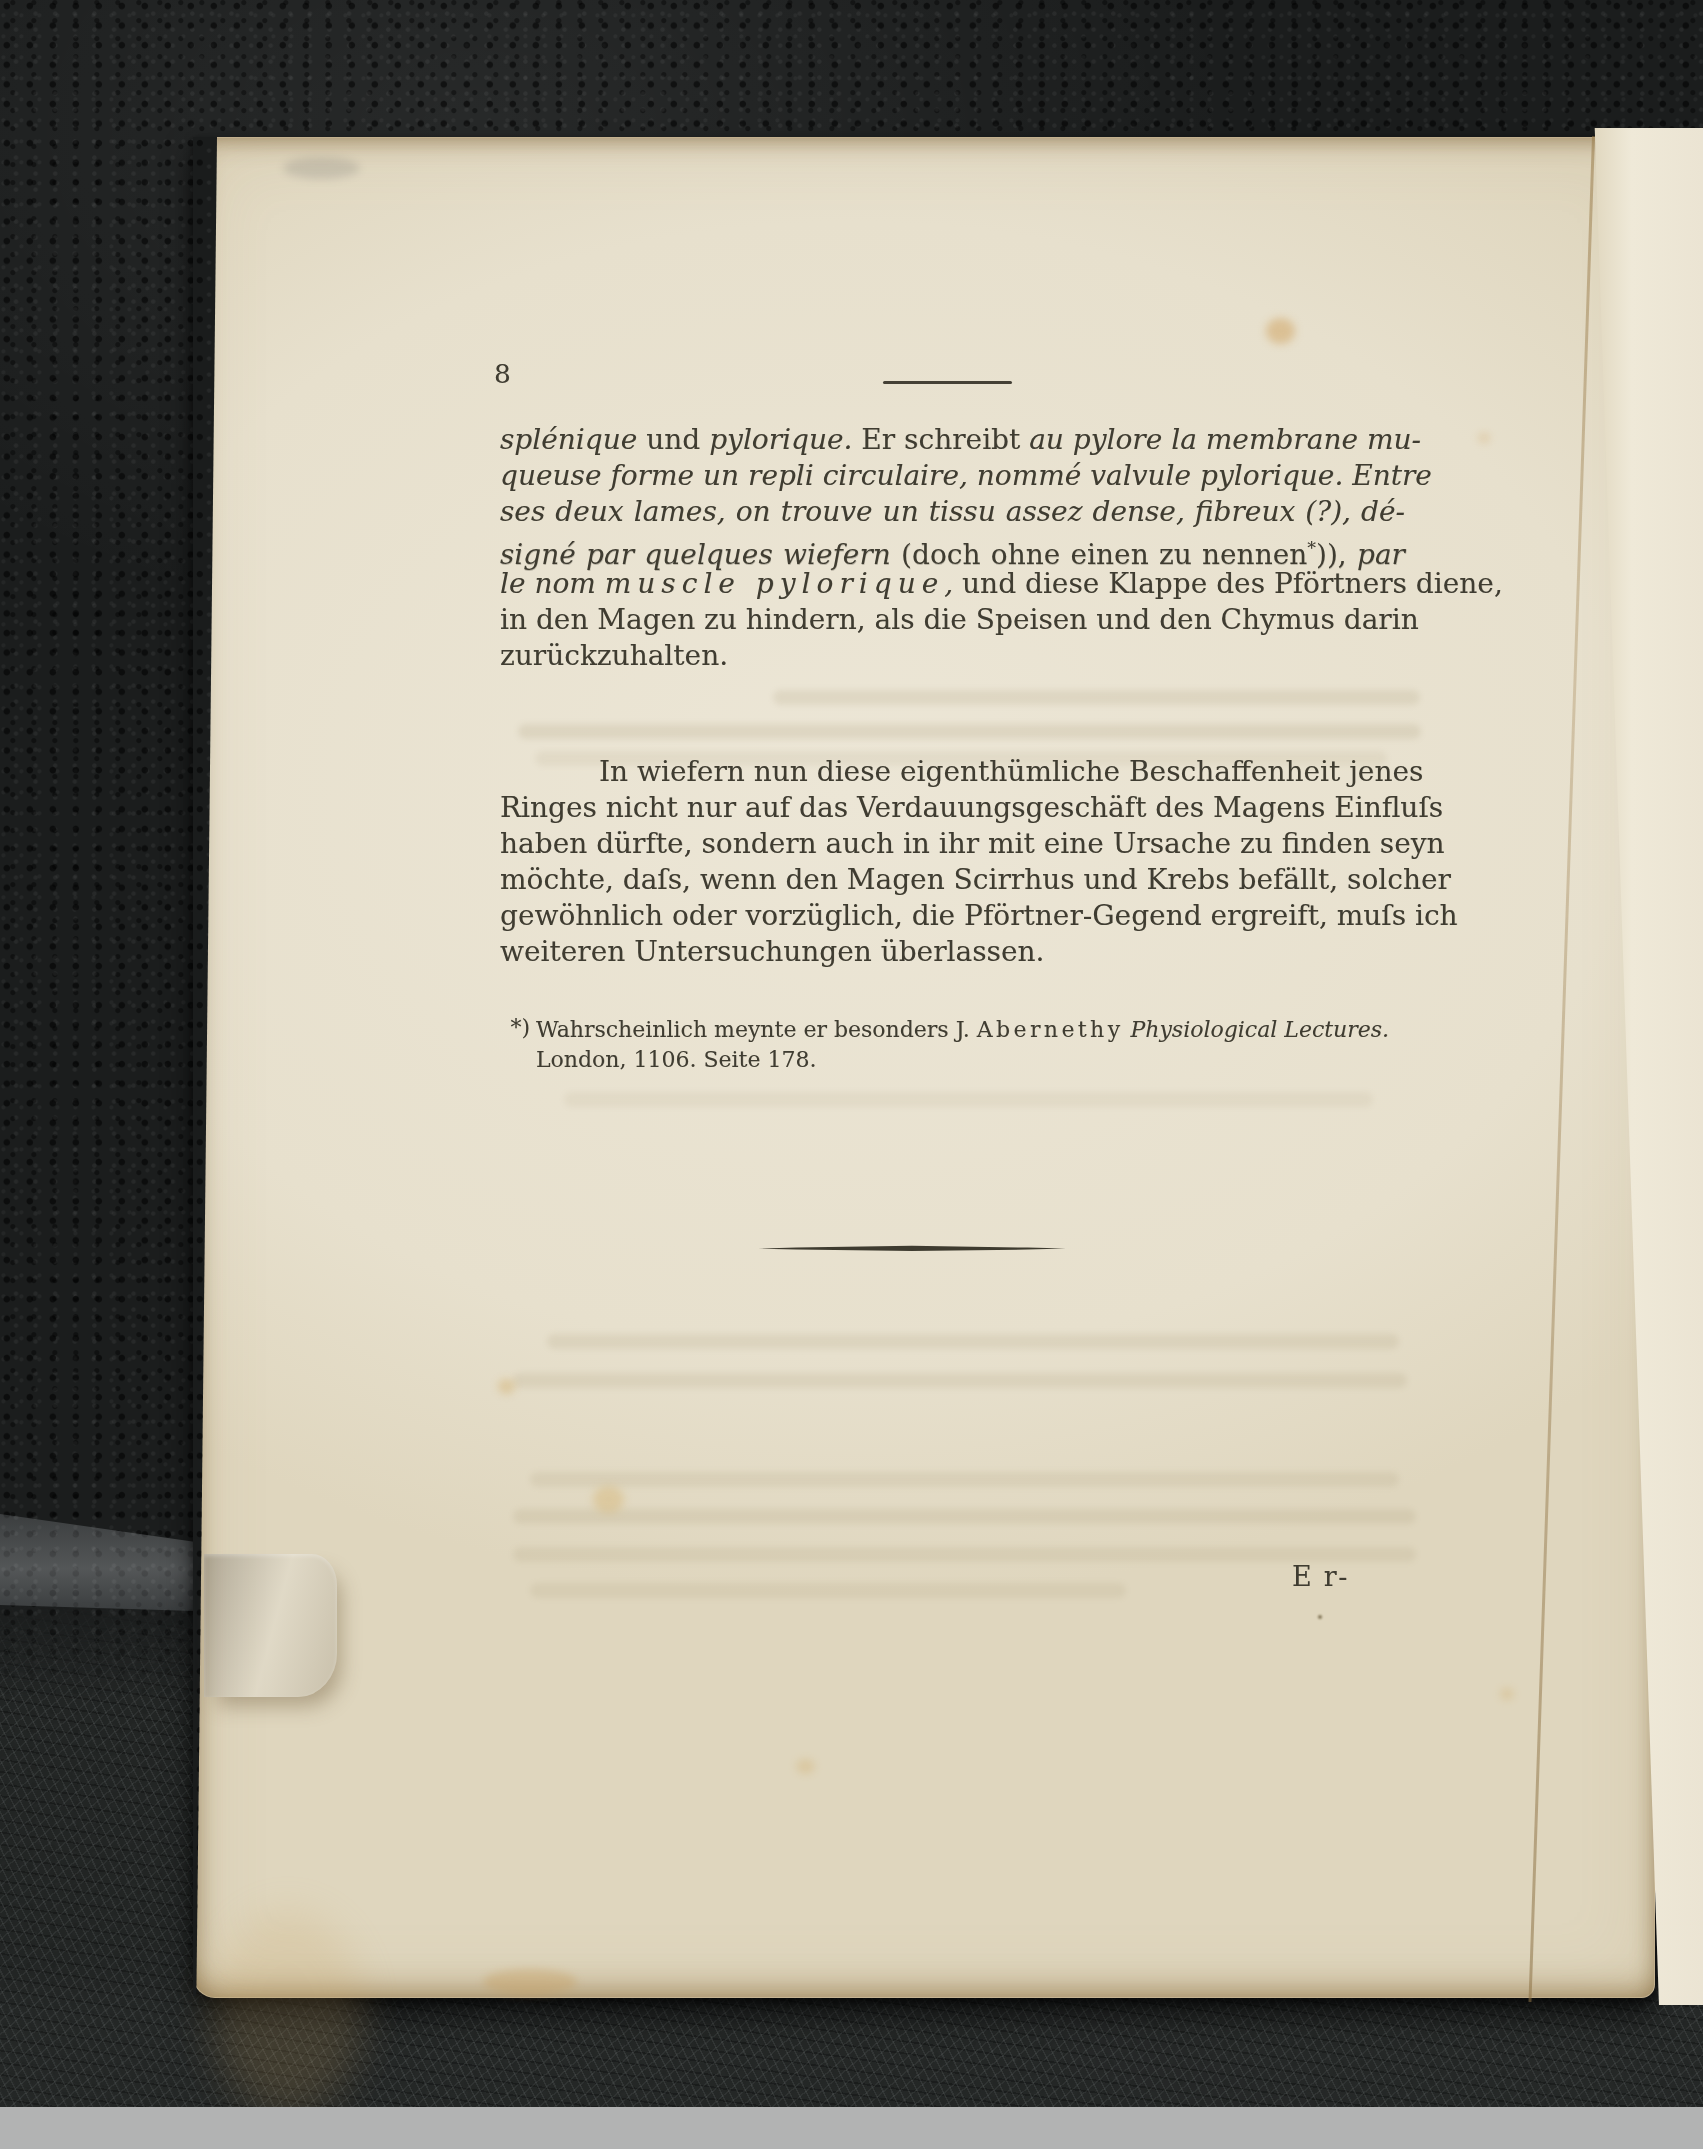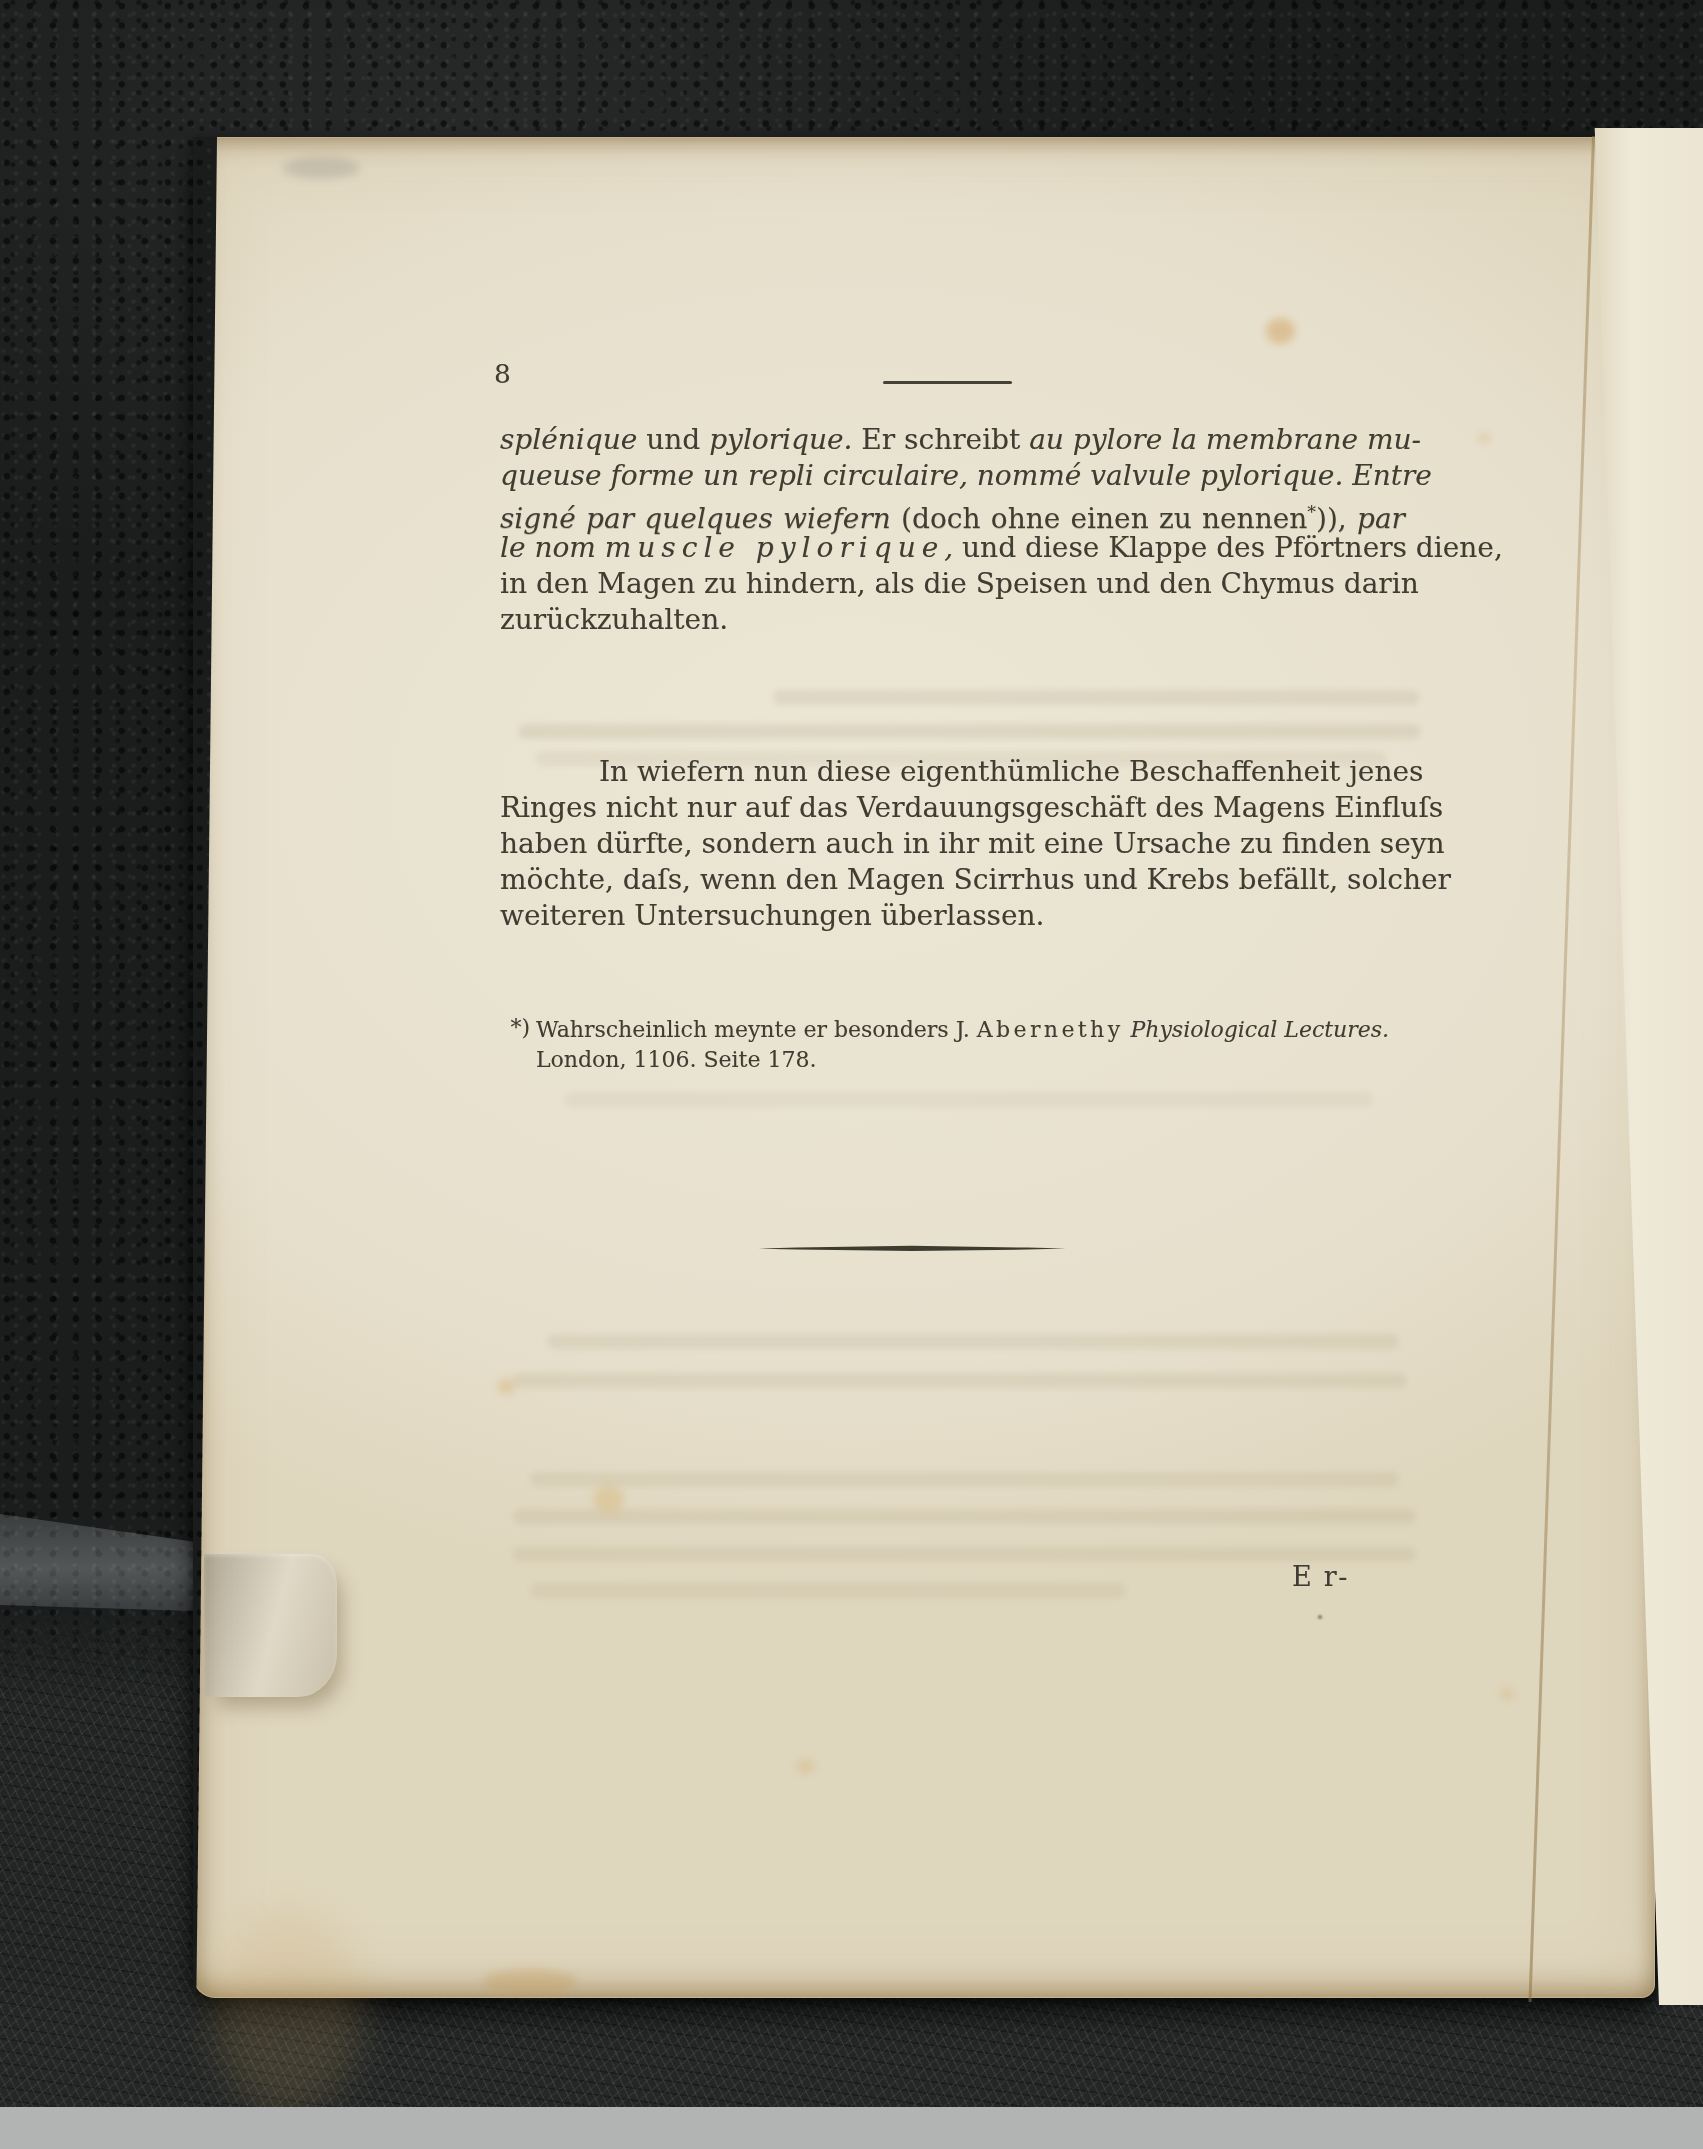--- a/index.html
+++ b/index.html
@@ -130,30 +130,32 @@
     <div class="spot" style="left:1124px;top:1477px;width:4.3px;height:4.3px;background:#6a5d3c;opacity:.8;filter:blur(0.9px)"></div>
     <div class="spot" style="left:89px;top:19px;width:77px;height:22px;background:#5a5a5a;opacity:.18"></div>
     <div class="spot" style="left:17px;top:1772px;width:153px;height:204px;background:#c6a160;opacity:.18;filter:blur(19px)"></div>
 
     <div class="pageno">8</div>
     <div class="head-rule"></div>
 
     <div class="para para1">
         <div class="tline"><span class="it">splénique</span><span> und </span><span class="it">pylorique.</span><span>  Er schreibt </span><span class="it">au pylore la membrane mu-</span></div>
         <div class="tline"><span class="it">queuse forme un repli circulaire, nommé valvule pylorique.  Entre</span></div>
+        <div class="tline"><span class="it">ses deux lames, on trouve un tissu assez dense, fibreux (?), dé-</span></div>
         <div class="tline"><span class="it">signé par quelques wiefern </span><span>(doch ohne einen zu nennen</span><span class="sup">*</span><span>)), </span><span class="it">par</span></div>
         <div class="tline"><span class="it">le nom </span><span class="it sp">muscle pylorique</span><span class="it">, </span><span>und diese Klappe des Pförtners diene,</span></div>
         <div class="tline"><span>in den Magen zu hindern, als die Speisen und den Chymus darin</span></div>
         <div class="tline last"><span>zurückzuhalten.</span></div>
       </div>
     <div class="para para2">
         <div class="tline" style="padding-left: 99px;"><span>In wiefern nun diese eigenthümliche Beschaffenheit jenes</span></div>
         <div class="tline"><span>Ringes nicht nur auf das Verdauungsgeschäft des Magens Einfluſs</span></div>
         <div class="tline"><span>haben dürfte, sondern auch in ihr mit eine Ursache zu finden seyn</span></div>
         <div class="tline"><span>möchte, daſs, wenn den Magen Scirrhus und Krebs befällt, solcher</span></div>
+        <div class="tline"><span>gewöhnlich oder vorzüglich, die Pförtner-Gegend ergreift, muſs ich</span></div>
         <div class="tline last"><span>weiteren Untersuchungen überlassen.</span></div>
       </div>
 
     <div class="footnote">
       <span class="fn-marker">*)</span>
       <div class="fn-lines">
           <div class="tline last"><span>Wahrscheinlich meynte er besonders J. </span><span class="sp2">Abernethy</span><span> </span><span class="it">Physiological Lectures.</span></div>
           <div class="tline last"><span>London, 1106. Seite 178.</span></div>
         </div>
     </div>

